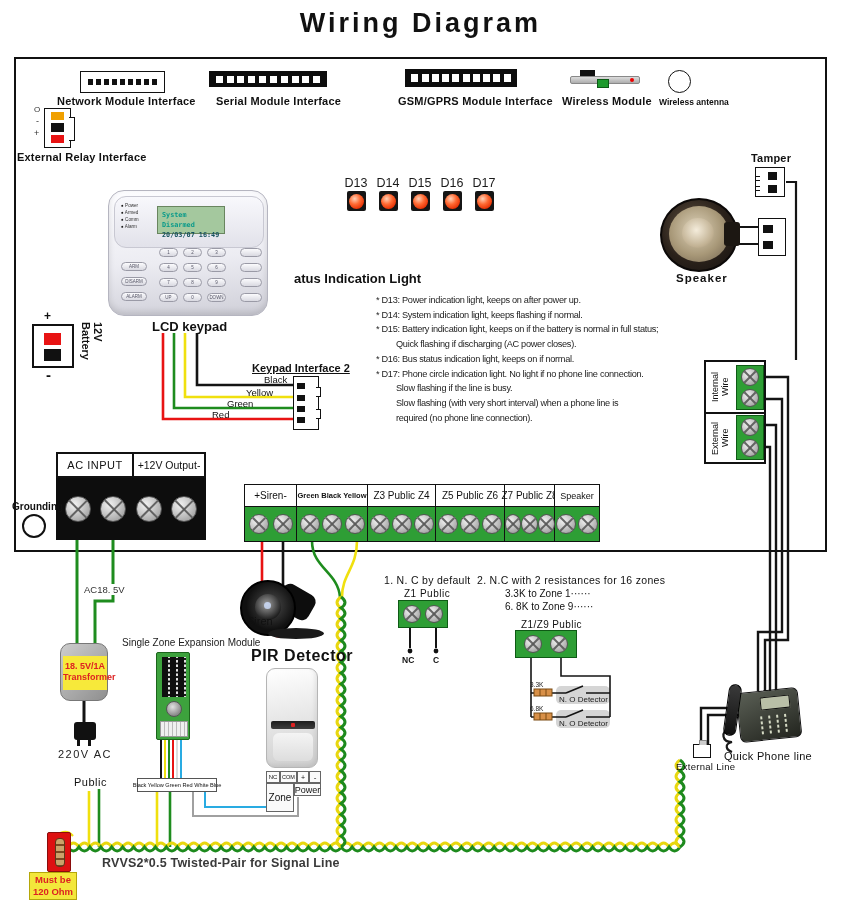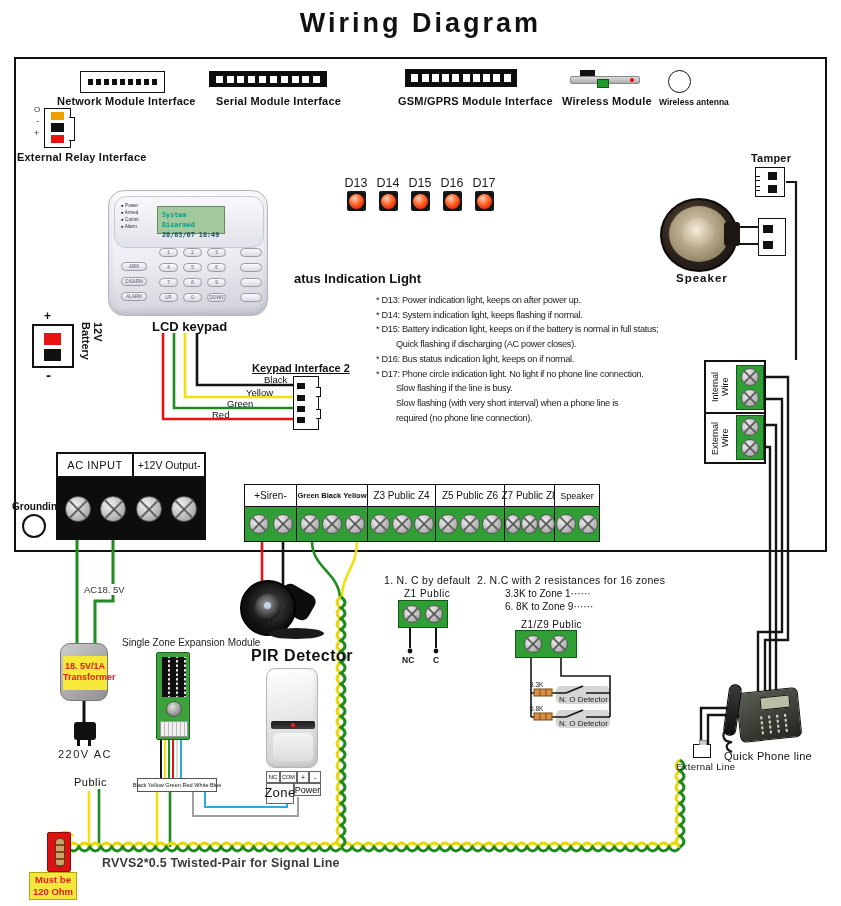--- a/index.html
+++ b/index.html
@@ -401,21 +401,21 @@
   </div>
   <div class="abs" style="left:6px;top:64px;width:40px;height:28px;border-radius:6px;background:linear-gradient(#f4f4f4,#ddd);"></div>
 </div>
 <div class="abs" style="left:266px;top:771px;display:flex;">
   <div class="cell" style="width:14px;height:12px;font-size:6px;">NC</div>
   <div class="cell" style="width:17px;height:12px;font-size:5.5px;">COM</div>
   <div class="cell" style="width:12px;height:12px;font-size:7px;">+</div>
   <div class="cell" style="width:12px;height:12px;font-size:8px;">-</div>
 </div>
 <div class="abs" style="left:266px;top:783px;display:flex;">
-  <div class="cell" style="width:28px;height:21px;font-size:13px;font-family:Liberation Mono, monospace;">Zone</div>
+  <div class="cell" style="width:28px;height:29px;font-size:10px;">Zone</div>
   <div class="cell" style="width:27px;height:13px;font-size:9px;">Power</div>
 </div>
 
 <div class="abs" style="left:122px;top:637px;font-size:10px;color:#222;white-space:nowrap;">Single Zone Expansion Module</div>
 <div class="abs" style="left:156px;top:652px;width:34px;height:88px;background:#3da23d;border:1px solid #1c641c;border-radius:2px;">
   <div class="abs" style="left:5px;top:4px;width:24px;height:40px;background:#0f0f0f;background-image:radial-gradient(circle,#e8e8e8 1px,transparent 1.4px);background-size:8px 4.5px;background-position:3px 2px;"></div>
   <div class="abs" style="left:9px;top:48px;width:16px;height:16px;border-radius:50%;background:radial-gradient(circle at 40% 35%,#e2e2e2,#8a8a8a 70%);border:1px solid #555;"></div>
   <div class="abs" style="left:3px;top:68px;width:28px;height:16px;background:#f0f0f0;border:1px solid #999;background-image:repeating-linear-gradient(90deg,transparent 0 3px,#bbb 3px 4px);"></div>
 </div>
 <div class="abs" style="left:137px;top:778px;width:80px;height:14px;border:1px solid #555;background:#fff;font-size:5.6px;display:flex;align-items:center;justify-content:center;white-space:nowrap;">Black Yellow Green Red White Blue</div>

